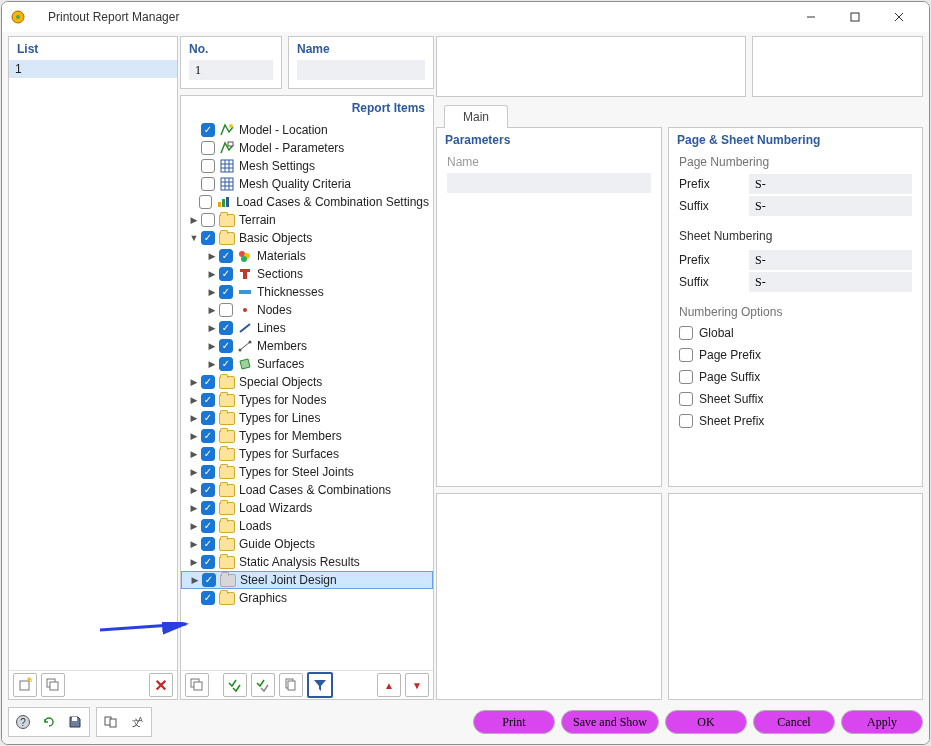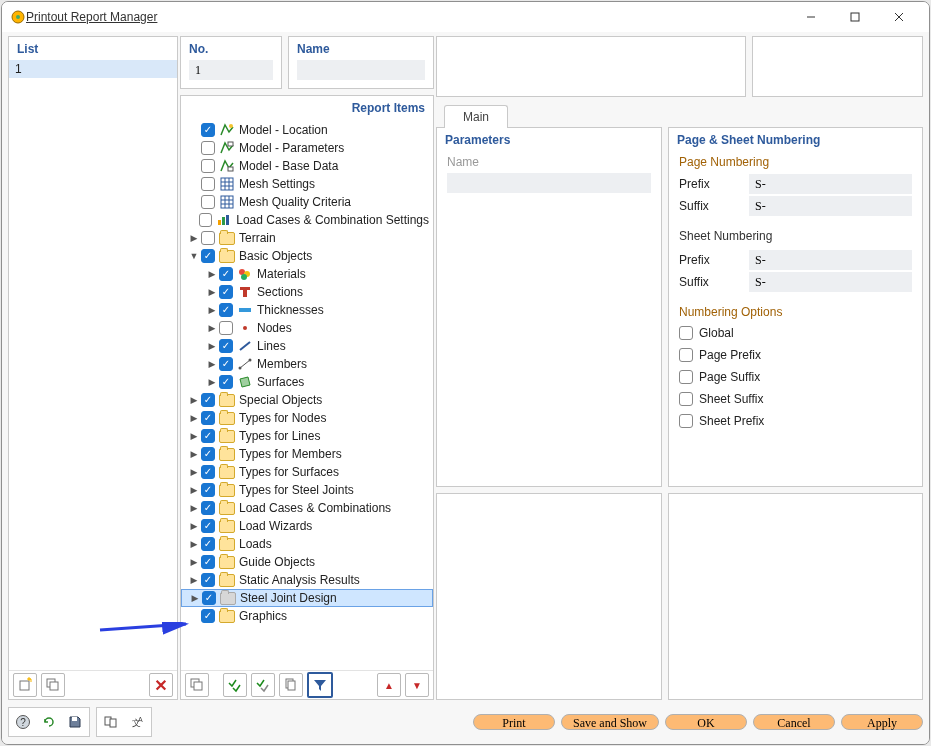--- a/index.html
+++ b/index.html
@@ -12,21 +12,21 @@
     --sel-list:#d9e8f9;
     --field-bg:#edeff2;
     --text:#222;
     --gray-text:#999;
     --win-bg:#f7f7f7;
     --tab-active:#f2f0ef;
   }
   html,body{margin:0;padding:0;width:931px;height:746px;font:12px "Segoe UI",Arial,sans-serif;color:var(--text);background:#e9e9e9;}
   .window{position:relative;box-sizing:border-box;width:929px;height:744px;margin:1px;background:#fff;border:1px solid #8f8f8f;border-radius:7px;overflow:hidden;}
   .titlebar{display:flex;align-items:center;height:30px;padding:0 8px;background:#fff;border-bottom:1px solid #e0e0e0;}
-  .titlebar .tb-title{margin-left:0;font-size:12px;color:#333;text-decoration:underline;}
+  .titlebar .tb-title{margin-left:22px;font-size:12px;color:#333;}
   .titlebar .tb-icon{width:16px;height:16px;display:flex;align-items:center;justify-content:center;}
   .win-ctrl{margin-left:auto;display:flex;}
   .win-btn{width:44px;height:30px;display:flex;align-items:center;justify-content:center;color:#555;}
   .body{position:absolute;top:30px;left:0;right:0;bottom:0;background:var(--win-bg);}
   .workarea{position:absolute;top:4px;left:6px;right:6px;bottom:44px;display:flex;gap:2px;}
   .col-list{width:170px;display:flex;flex-direction:column;gap:6px;}
   .panel{background:#fff;border:1px solid var(--panel-border);box-sizing:border-box;}
   .panel-header{color:var(--blue);font-weight:600;padding:5px 8px 4px;}
   .list-row{padding:2px 6px;}
   .list-row.sel{background:var(--sel-list);}
@@ -64,29 +64,29 @@
   .tabs{margin-top:6px;display:flex;align-items:flex-end;padding-left:8px;position:relative;height:24px;}
   .tab{padding:4px 18px;border:1px solid var(--panel-border);border-bottom:none;background:#fff;color:#444;border-radius:3px 3px 0 0;position:relative;top:1px;}
   .prop-area{display:flex;gap:6px;height:360px;}
   .prop-area .panel{flex:1;}
   .sub-h{color:var(--blue);font-weight:600;margin:8px 0 6px;}
   .sidepad{padding:0 10px;}
   .kv{display:flex;align-items:center;height:22px;}
   .kv .k{width:70px;}
   .kv .v{flex:1;}
   .kv .v .field{width:100%;}
-  .group-h{font-size:12px;color:#a16207;margin-top:4px;margin-bottom:4px;}
+  .group-h{font-size:12px;color:#737373;margin-top:4px;margin-bottom:4px;}
   .chk2{width:14px;height:14px;border:1px solid #888;border-radius:3px;margin-right:6px;box-sizing:border-box;}
   .opt{display:flex;align-items:center;height:20px;margin:2px 0;}
   .lower-panels{display:flex;gap:6px;margin-top:6px;flex:1;}
   .lower-panels .panel{flex:1;}
   .arrow-annot{position:absolute;left:96px;top:590px;pointer-events:none;}
   .footer{position:absolute;left:6px;right:6px;bottom:6px;height:32px;display:flex;align-items:center;gap:6px;}
   .foot-icons{display:flex;gap:2px;padding:2px;background:#fff;border:1px solid var(--panel-border);}
-  .btn{min-width:82px;height:16px;background:#fdba74;border:1px solid #b0b0b0;border-radius:12px;cursor:pointer;font:12px "Segoe UI";}
+  .btn{min-width:82px;height:24px;background:#d946ef;border:1px solid #b0b0b0;border-radius:12px;cursor:pointer;font:12px "Segoe UI";}
   .up-down .tri{font-size:10px;}
 </style>
 </head>
 <body>
 
 <div class="window">
   <div class="titlebar">
     <span class="tb-icon">
       <svg viewBox="0 0 16 16">
           <circle cx="8" cy="8" r="6" fill="#ffb400" stroke="#9a6b00"></circle>
@@ -181,32 +181,20 @@
                   </svg>
                 </span>
                 <span class="tree-label">Model - Parameters</span>
               </div>
               <div class="tree-row">
                 <span class="indent" style="width:6px"></span>
                 <span class="caret"></span>
                 <span class="chk "></span>
                 <span class="ti">
                   <svg class="mini-svg" viewBox="0 0 16 16">
-                    <path d="M2 13 L6 3 L10 10 L14 5" stroke="#2a8a2a" fill="none" stroke-width="1.5"></path>
-                    <rect x="9" y="9" width="5" height="4" fill="#fff" stroke="#555"></rect>
-                  </svg>
-                </span>
-                <span class="tree-label">Model - Base Data</span>
-              </div>
-              <div class="tree-row">
-                <span class="indent" style="width:6px"></span>
-                <span class="caret"></span>
-                <span class="chk "></span>
-                <span class="ti">
-                  <svg class="mini-svg" viewBox="0 0 16 16">
                     <rect x="2" y="2" width="12" height="12" fill="none" stroke="#2e5a9c"></rect>
                     <line x1="6" y1="2" x2="6" y2="14" stroke="#2e5a9c"></line>
                     <line x1="10" y1="2" x2="10" y2="14" stroke="#2e5a9c"></line>
                     <line x1="2" y1="6" x2="14" y2="6" stroke="#2e5a9c"></line>
                     <line x1="2" y1="10" x2="14" y2="10" stroke="#2e5a9c"></line>
                   </svg>
                 </span>
                 <span class="tree-label">Mesh Settings</span>
               </div>
               <div class="tree-row">

